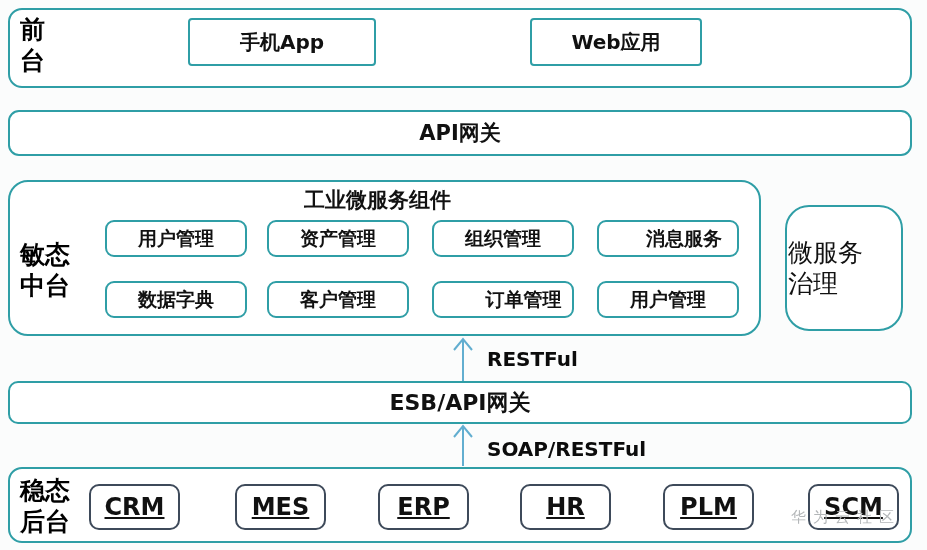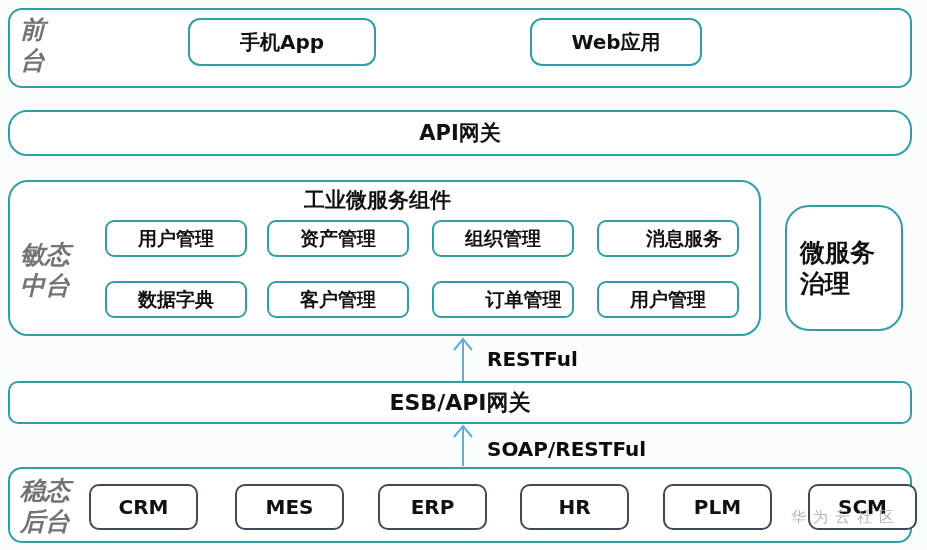--- a/index.html
+++ b/index.html
@@ -19,49 +19,49 @@
     background:#ffffff;
     border:2px solid var(--teal);
     box-sizing:border-box;
   }
   .big-box{border-radius:14px;}
   .side-label{
     position:absolute;
     font-weight:bold;
     font-size:25px;
     line-height:1.22;
-    color:#737373;
+    color:#000000;
     word-break:break-all;
-    font-style:italic;
   }
   .node{
     display:flex;align-items:center;justify-content:center;
     font-weight:bold;
-    border-radius:12px;
+    border-radius:4px;
   }
   .app-node{font-size:20px;}
   .svc{
     position:absolute;
     width:142px;height:37px;
     border:2px solid var(--teal);
     border-radius:9px;
     background:#fff;
     display:flex;align-items:center;justify-content:center;
     font-weight:bold;font-size:19px;
     box-sizing:border-box;
   }
   .sys{
     position:absolute;
-    width:109px;height:46px;
+    width:91px;height:46px;
     border:2px solid var(--dark);
     border-radius:10px;
     background:#fff;
     display:flex;align-items:center;justify-content:center;
-    font-weight:bold;font-size:20px;
+    font-weight:bold;font-size:24px;
     box-sizing:border-box;
+    text-decoration:underline;
   }
   .band{
     display:flex;align-items:center;justify-content:center;
     font-weight:bold;
   }
   .arrow-label{
     position:absolute;
     font-weight:bold;
     font-size:20px;
     color:#0c0c0c;
@@ -81,39 +81,39 @@
 <body>
 
 <div id="stage">
 
   <div class="box big-box" style="left:8px;top:8px;width:904px;height:80px;">
     <div class="side-label" style="left:10px;top:5px;width:30px;">前台</div>
     <div class="box node app-node" style="left:178px;top:8px;width:188px;height:48px;">手机App</div>
     <div class="box node app-node" style="left:520px;top:8px;width:172px;height:48px;">Web应用</div>
   </div>
 
-  <div class="box big-box band" style="left:8px;top:110px;width:904px;height:46px;font-size:21px;border-radius:19px;">API网关</div>
+  <div class="box big-box band" style="left:8px;top:110px;width:904px;height:46px;font-size:21px;border-radius:11px;">API网关</div>
 
   <div class="box" style="left:8px;top:180px;width:753px;height:156px;border-radius:20px;">
     <div class="side-label" style="left:10px;top:42px;width:58px;margin-top:16px;">敏态中台</div>
     <div style="position:absolute;left:294px;top:4px;font-weight:bold;font-size:21px;">工业微服务组件</div>
 
     <div class="svc" style="left:95px;top:38px;">用户管理</div>
     <div class="svc" style="left:257px;top:38px;">资产管理</div>
     <div class="svc" style="left:422px;top:38px;">组织管理</div>
     <div class="svc" style="left:587px;top:38px;padding-left:32px;">消息服务</div>
 
     <div class="svc" style="left:95px;top:99px;">数据字典</div>
     <div class="svc" style="left:257px;top:99px;">客户管理</div>
     <div class="svc" style="left:422px;top:99px;padding-left:41px;">订单管理</div>
     <div class="svc" style="left:587px;top:99px;">用户管理</div>
   </div>
 
   <div class="box" style="left:785px;top:205px;width:118px;height:126px;border-radius:24px;display:flex;align-items:center;">
-    <div style="padding-left:13px;font-weight:bold;font-size:25px;line-height:1.25;width:78px;word-break:break-all;">微服务治理</div>
+    <div style="padding-left:1px;font-weight:normal;font-size:25px;line-height:1.25;width:78px;word-break:break-all;">微服务治理</div>
   </div>
 
   <svg class="arrow" style="left:450px;top:337px;" width="26" height="44" viewBox="0 0 26 44">
     <line x1="13" y1="44" x2="13" y2="3" stroke="var(--arrow_blue)" stroke-width="2"></line>
     <polyline points="4,13 13,2 22,13" fill="none" stroke="var(--arrow_blue)" stroke-width="2"></polyline>
   </svg>
   <div class="arrow-label" style="left:487px;top:347px;">RESTFul</div>
 
   <div class="box band" style="left:8px;top:381px;width:904px;height:43px;font-size:22px;border-radius:10px;">ESB/API网关</div>
 

